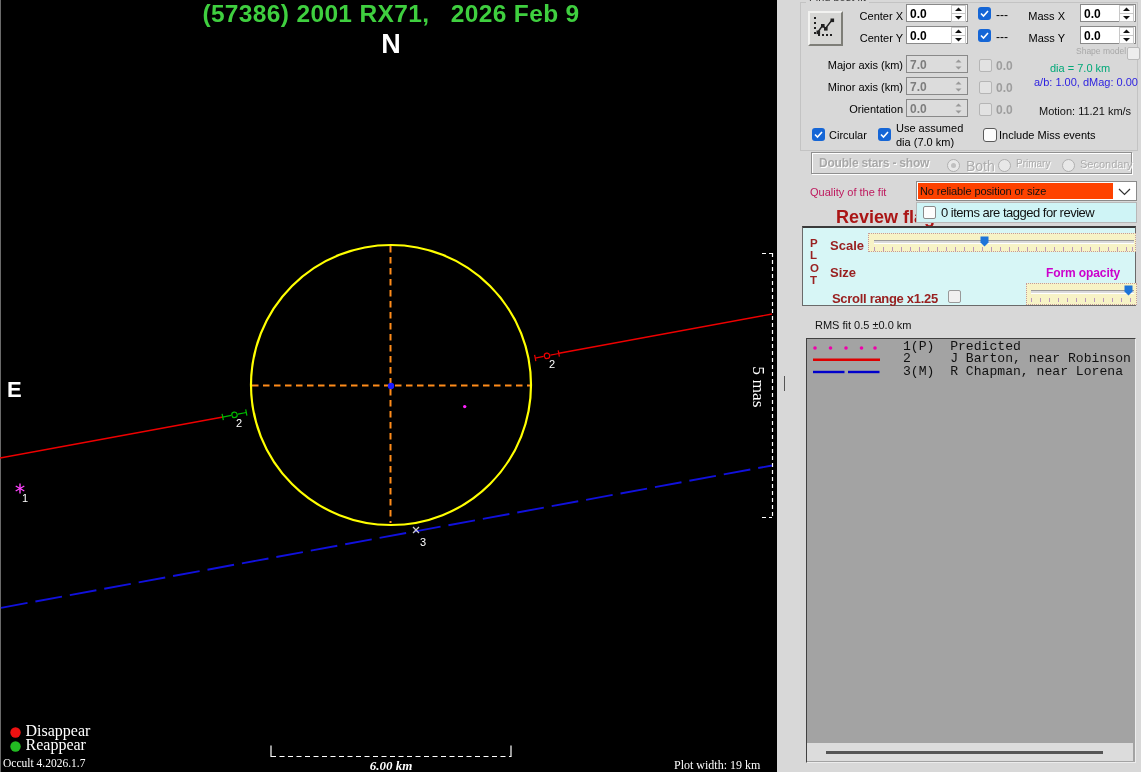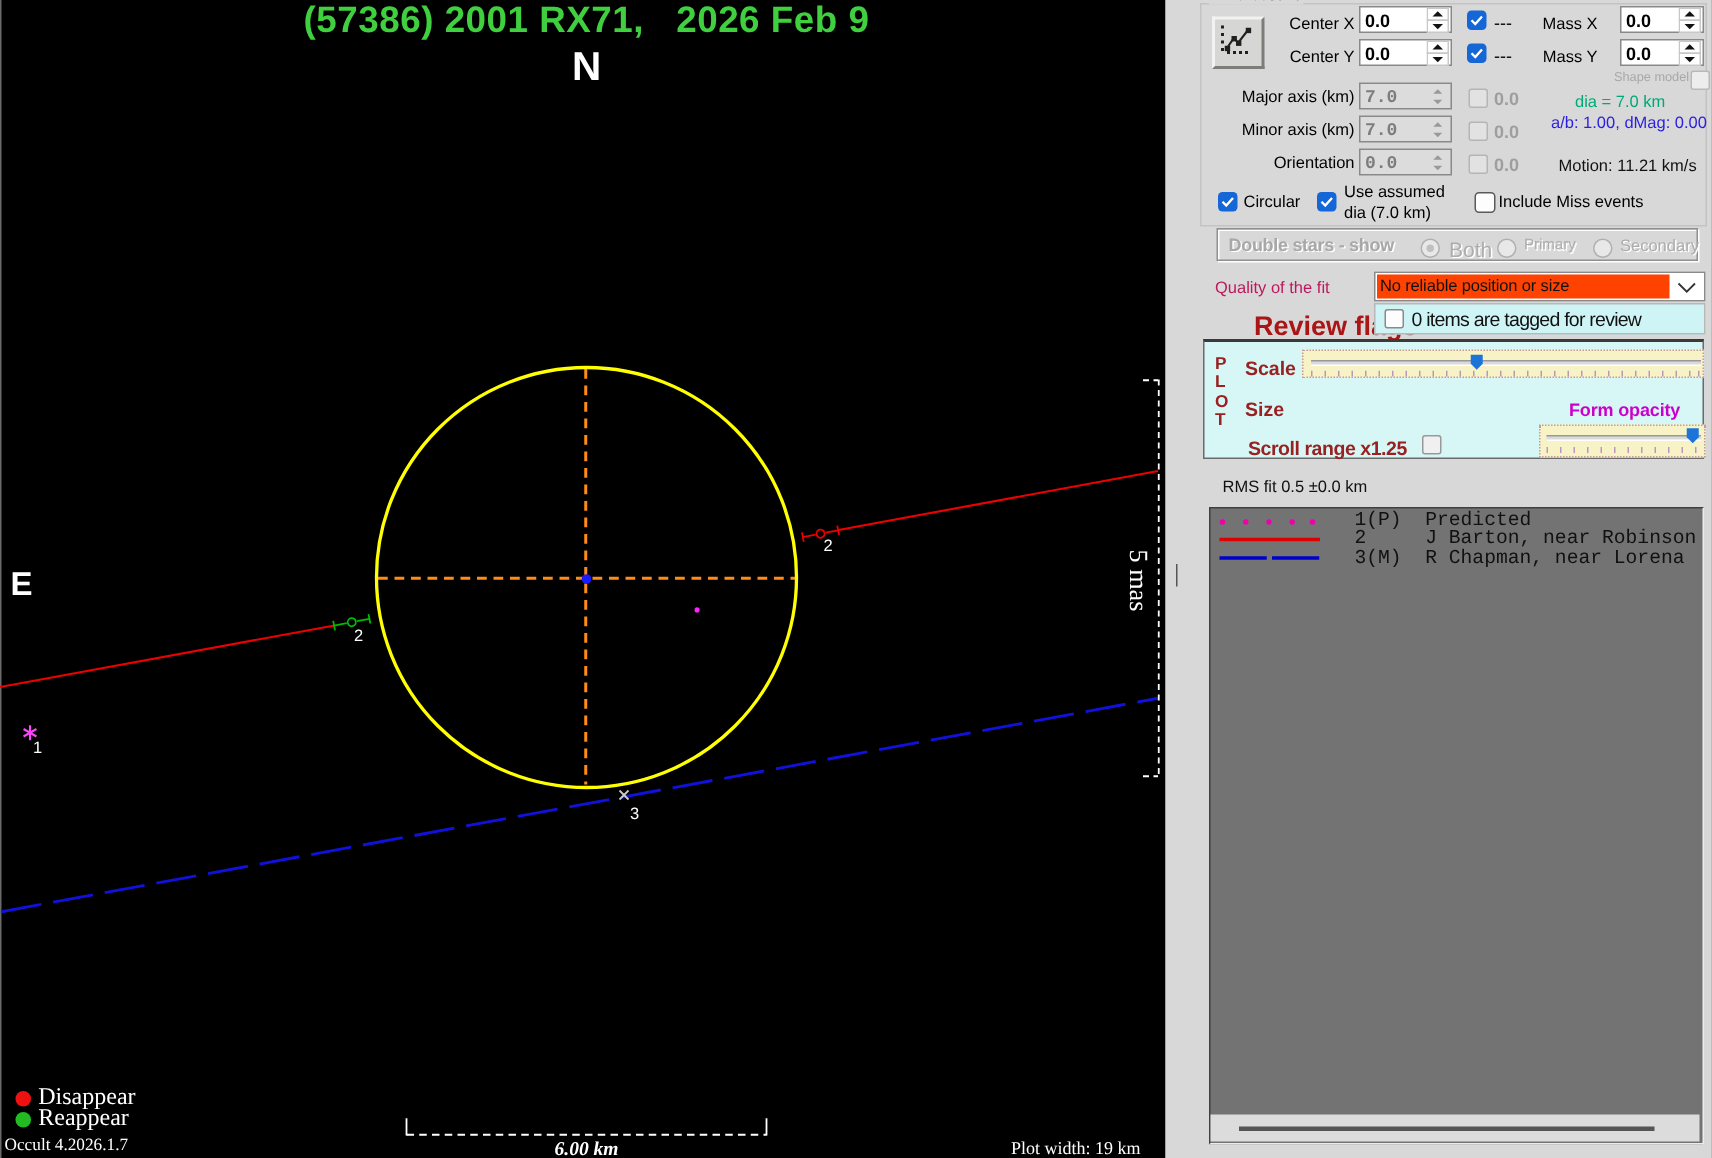--- a/index.html
+++ b/index.html
@@ -5,21 +5,21 @@
   html,body{margin:0;padding:0;width:1141px;height:772px;overflow:hidden;
     background:#d8d8d8;font-family:"Liberation Sans",sans-serif;}
   .abs{position:absolute;white-space:nowrap;}
   #plot{position:absolute;left:0;top:0;width:777px;height:772px;background:#000;}
   #panel{position:absolute;left:777px;top:0;width:364px;height:772px;background:#d8d8d8;}
   .lbl{position:absolute;font-size:11px;color:#000;white-space:nowrap;}
   .rlbl{position:absolute;font-size:11px;color:#000;white-space:nowrap;text-align:right;}
   .spin{position:absolute;background:#fff;border:1px solid #898989;}
   .spin .val{position:absolute;left:3px;top:1.5px;font-size:12px;font-weight:700;color:#000;}
   .spin.dis{background:#dcdcdc;}
-  .spin.dis .val{color:#7d7d7d;font-weight:700;font-family:Liberation Mono, monospace;}
+  .spin.dis .val{color:#7d7d7d;font-weight:700;}
   .cb{position:absolute;width:13px;height:13px;border-radius:3px;}
   .cb.on{background:#1566d6;}
   .cb.off{background:#fdfdfd;border:1px solid #8a8a8a;width:11px;height:11px;border-radius:2px;}
   .dred{color:#992121;font-weight:700;}
   svg{display:block;}
 </style>
 </head>
 <body>
 <div id="plot">
 <svg width="777" height="772">
@@ -325,21 +325,21 @@
       </svg>
     </div>
     <div class="abs dred" style="left:29px;top:63px;font-size:13px;letter-spacing:-0.3px;">Scroll range x1.25</div>
     <div class="abs" style="left:145px;top:62px;width:11px;height:11px;background:#f0f0f0;border:1px solid #999;border-radius:2px;"></div>
   </div>
 
   <div class="abs" style="left:38px;top:319px;font-size:11px;color:#111;">RMS fit 0.5 ±0.0 km</div>
 
   <div class="abs" style="left:7px;top:376px;width:1px;height:15px;background:#555;"></div>
 
-  <div class="abs" style="left:29px;top:338px;width:328px;height:423px;background:#737373;border-top:1px solid #404040;border-left:1px solid #404040;border-right:1px solid #ececec;border-bottom:1px solid #ececec;">
+  <div class="abs" style="left:29px;top:338px;width:328px;height:423px;background:#a3a3a3;border-top:1px solid #404040;border-left:1px solid #404040;border-right:1px solid #ececec;border-bottom:1px solid #ececec;">
     <svg width="326" height="45" style="position:absolute;left:0;top:0;">
       <g fill="#ee00aa">
         <circle cx="8" cy="9" r="1.8"></circle>
           <circle cx="23.5" cy="9" r="1.8"></circle>
           <circle cx="39" cy="9" r="1.8"></circle>
           <circle cx="54.5" cy="9" r="1.8"></circle>
           <circle cx="68" cy="9" r="1.8"></circle>
       </g>
       <line x1="6" y1="20.7" x2="73" y2="20.7" stroke="#dd0000" stroke-width="2.4"></line>
       <line x1="6" y1="33" x2="37.5" y2="33" stroke="#0000cc" stroke-width="2.4"></line>

